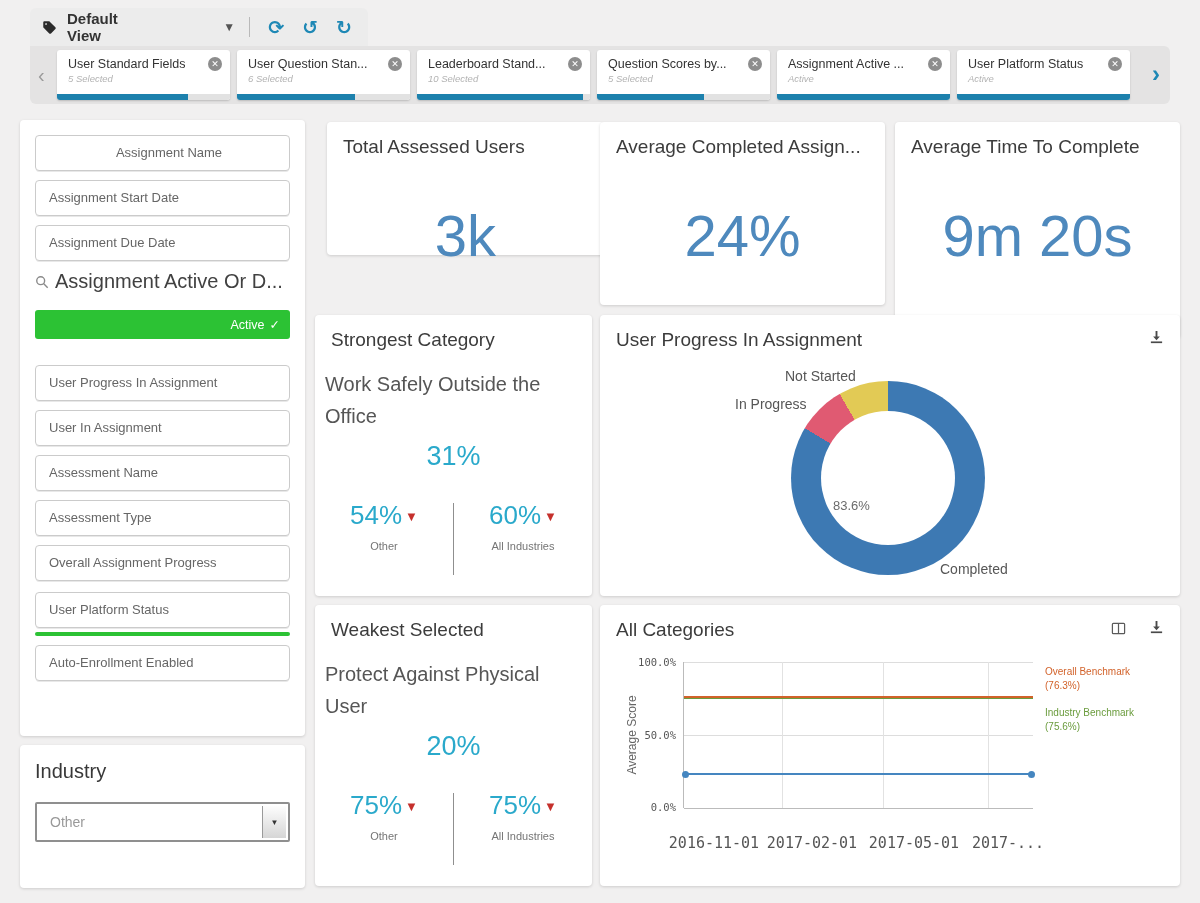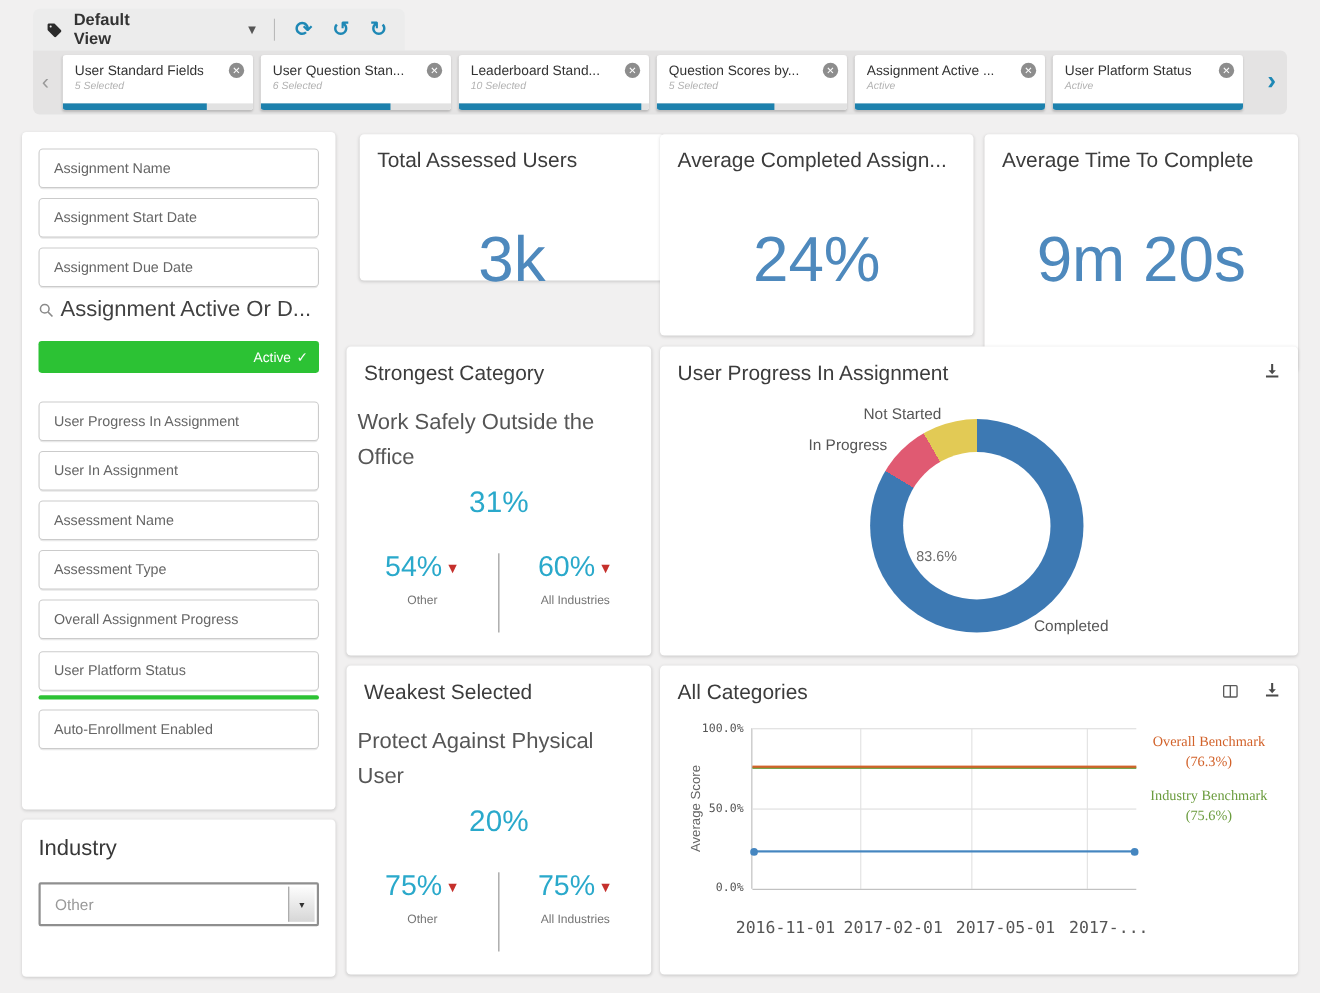--- a/index.html
+++ b/index.html
@@ -115,21 +115,21 @@
   .dataline::before, .dataline::after {
     content:""; position:absolute; width:7px; height:7px; border-radius:50%;
     background:currentColor; top:-2.5px;
   }
   .dataline::before { left:-2px; } .dataline::after { right:-2px; }
   .ytick { position:absolute; right:504px; width:72px; text-align:right; font-size:10.5px; color:#555; font-family:"DejaVu Sans Mono", monospace; }
   .xtick { position:absolute; top:229px; width:92px; text-align:center; font-size:15px; color:#555; font-family:"DejaVu Sans Mono", monospace; }
   .ylab { position:absolute; left:-38px; top:123px; width:140px; height:14px; text-align:center;
           font-size:12px; color:#666; transform:rotate(-90deg); }
   .legend { position:absolute; left:445px; top:60px; width:108px; }
-  .legend-entry { text-align:center; font-size:13px; line-height:1.35; margin-bottom:14px;font-family:Liberation Serif, serif; }
+  .legend-entry { font-size:10px; line-height:1.35; margin-bottom:14px; }
 </style>
 </head>
 <body>
 
 <div class="abs toolbar">
   <span class="tag-ic">
       <svg viewBox="0 0 24 24">
         <path d="M21.4 11.6l-9-9C12 2.2 11.5 2 11 2H4c-1.1 0-2 .9-2 2v7c0 .5.2 1 .6 1.4l9 9c.8.8 2 .8 2.8 0l7-7c.8-.8.8-2 0-2.8zM6.5 8C5.7 8 5 7.3 5 6.5S5.7 5 6.5 5 8 5.7 8 6.5 7.3 8 6.5 8z"></path>
       </svg>
     </span>
@@ -202,21 +202,21 @@
       <div class="chip-sub">Active</div>
       <div class="chip-track">
           <div class="chip-fill" style="width: 100%;"></div>
         </div>
     </div>
   </div>
   <span class="chev-right">›</span>
 </div>
 
 <div class="card" style="left:20px; top:120px; width:285px; height:616px;">
-  <div class="side-box" style="top:15px;">Assignment Name</div>
+  <div class="side-box" style="top:15px;text-align:center;">Assignment Name</div>
   <div class="side-box" style="top:60px;">Assignment Start Date</div>
   <div class="side-box" style="top:105px;">Assignment Due Date</div>
 
   <div class="search-row">
     <svg viewBox="0 0 16 16">
         <circle cx="6.5" cy="6.5" r="4.5"></circle>
         <line x1="10" y1="10" x2="14.5" y2="14.5"></line>
       </svg>
     <span class="search-text">Assignment Active Or D...</span>
   </div>

